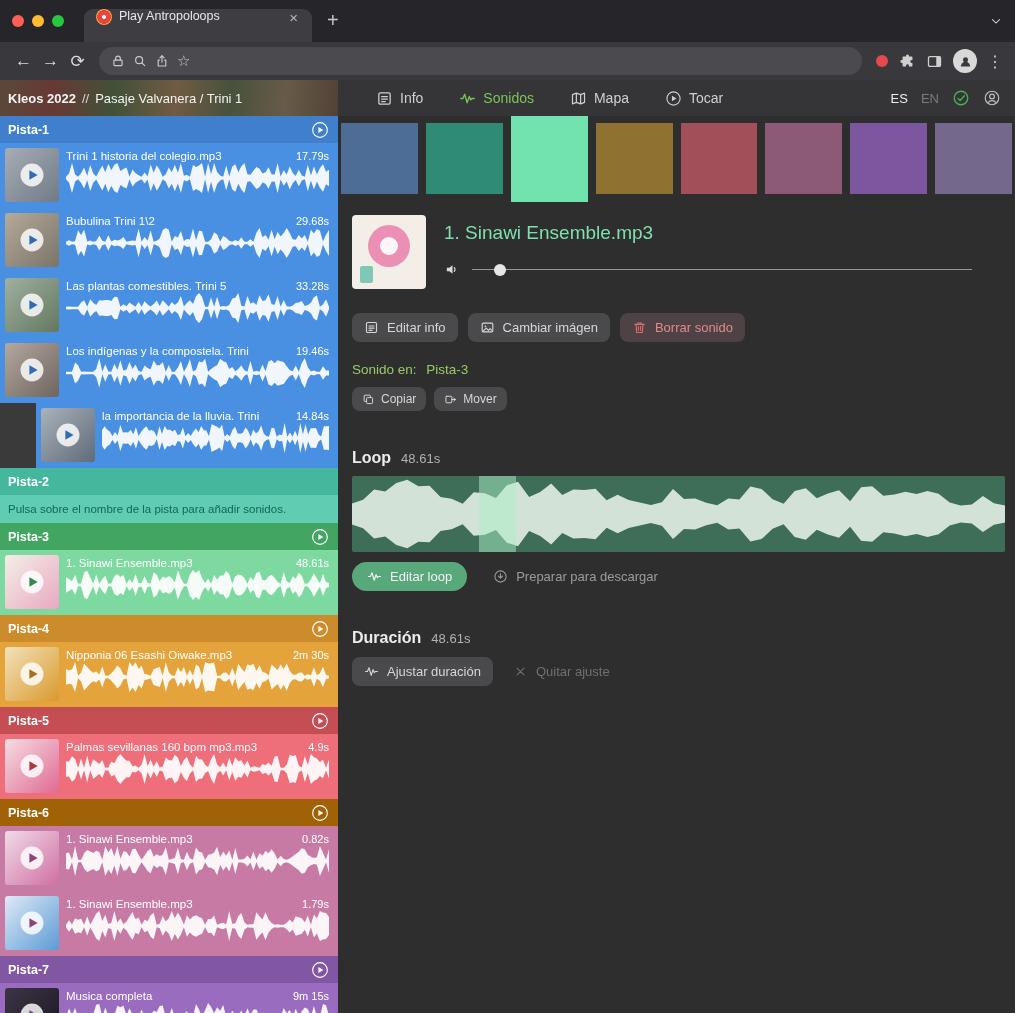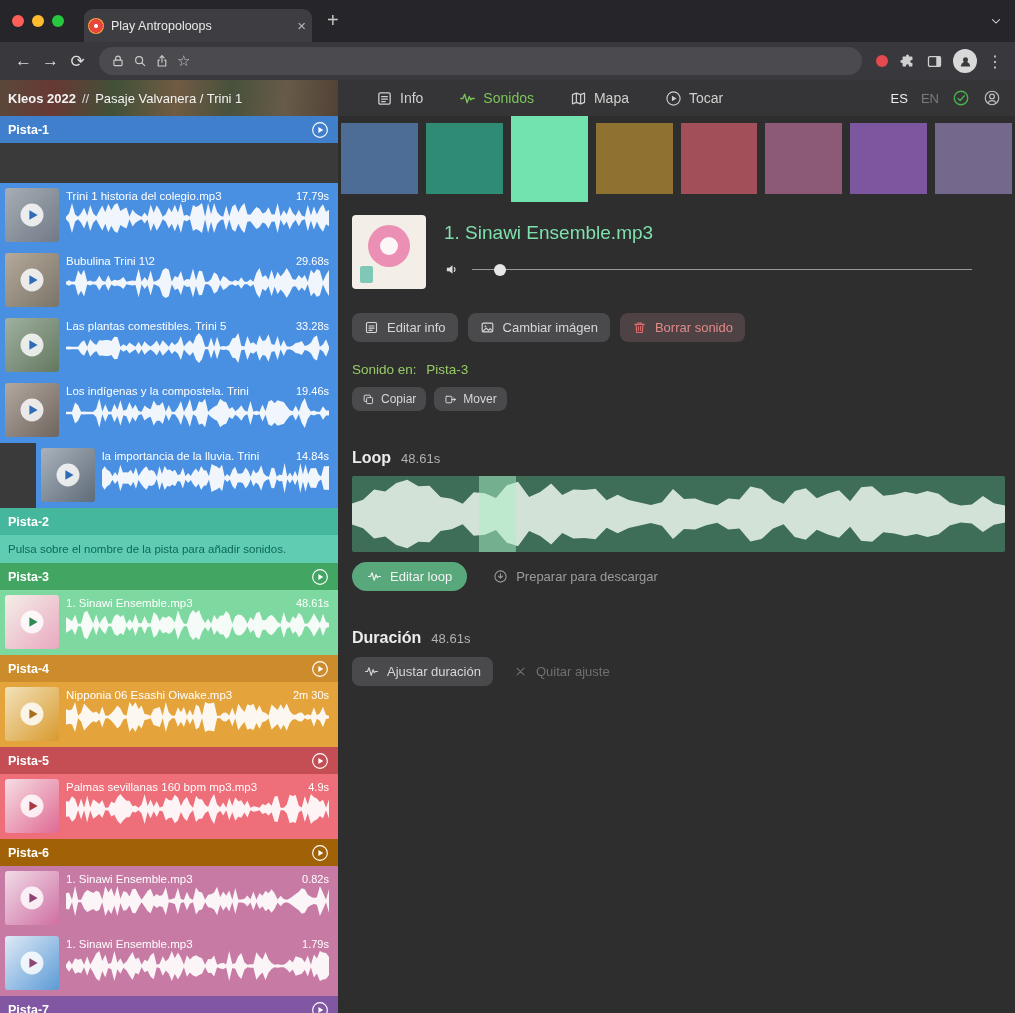--- a/index.html
+++ b/index.html
@@ -4,21 +4,21 @@
 <style>
   *{margin:0;padding:0;box-sizing:border-box}
   html,body{width:1015px;height:1013px;overflow:hidden}
   body{background:#2e2e2e;font-family:"Liberation Sans",sans-serif}
   .screen{position:relative;width:1015px;height:1013px;display:flex;flex-direction:column}
 
   
   .tabstrip{height:42px;background:#26262a;display:flex;align-items:center;position:relative;flex:none}
   .lights{display:flex;gap:8px;padding-left:12px}
   .light{width:12px;height:12px;border-radius:50%}
-  .tab{position:absolute;left:84px;top:9px;width:228px;height:33px;background:#3e3e42;border-radius:9px 9px 0 0;display:flex;align-items:center;padding:0 4px;gap:7px}
+  .tab{position:absolute;left:84px;top:9px;width:228px;height:33px;background:#3e3e42;border-radius:9px 9px 0 0;display:flex;align-items:flex-start;padding:0 12px;gap:7px}
   .favicon{width:16px;height:16px;border-radius:50%;background:radial-gradient(circle at 50% 50%,#fff 0 18%,#e8453c 19% 60%,#f49d3f 61% 100%);flex:none}
   .tab-title{font-size:12.5px;color:#e8e8e8;flex:1;white-space:nowrap;overflow:hidden}
   .tab-close{color:#b8b8b8;font-size:15px;padding:0 2px}
   .newtab{position:absolute;left:327px;top:9px;font-size:20px;color:#c6c6c6}
   .tabchev{position:absolute;right:12px;top:14px;width:14px;height:14px;color:#c6c6c6}
   .toolbar{height:38px;background:#39393d;display:flex;align-items:center;padding:0 10px;flex:none}
   .navbtn{color:#dcdcdc;font-size:17px;width:27px;text-align:center}
   .omnibox{flex:1;height:28px;background:#4b4b4f;border-radius:14px;display:flex;align-items:center;padding:0 12px;gap:8px;margin:0 8px;min-width:0}
   .omni-ic{width:14px;height:14px;color:#c9c9c9;flex:none}
   .url{font-size:12.5px;white-space:nowrap;overflow:hidden;text-overflow:ellipsis;flex:1;min-width:0}
@@ -214,21 +214,21 @@
     <aside class="sidebar" id="sidebar">
         <div class="track-header" style="background: rgb(63, 127, 203);">
           <span class="track-name">Pista-1</span>
           <span class="track-play">
             <svg viewBox="0 0 24 24" fill="none" stroke="currentColor" stroke-width="1.5">
               <circle cx="12" cy="12" r="9.8"></circle>
               <path d="M9.8 8l6.5 4-6.5 4z" fill="currentColor" stroke="none"></path>
             </svg>
           </span>
         </div>
-        <div class="sound-item" style="background: rgb(74, 144, 226); margin-top: 40px;">
+        <div class="sound-item" style="background: rgb(74, 144, 226);">
           <div class="thumb" style="background: linear-gradient(135deg, rgb(167, 173, 181), rgb(112, 122, 134));">
             <svg viewBox="0 0 24 24">
               <circle cx="12" cy="12" r="10.6" fill="rgba(255,255,255,0.82)"></circle>
               <path d="M9.6 7.6l7.6 4.4-7.6 4.4z" fill="#2f6cb5"></path>
             </svg>
           </div>
           <div class="item-body">
             <div class="item-row">
               <span class="item-title">Trini 1 historia del colegio.mp3</span>
               <span class="item-dur">17.79s</span>

